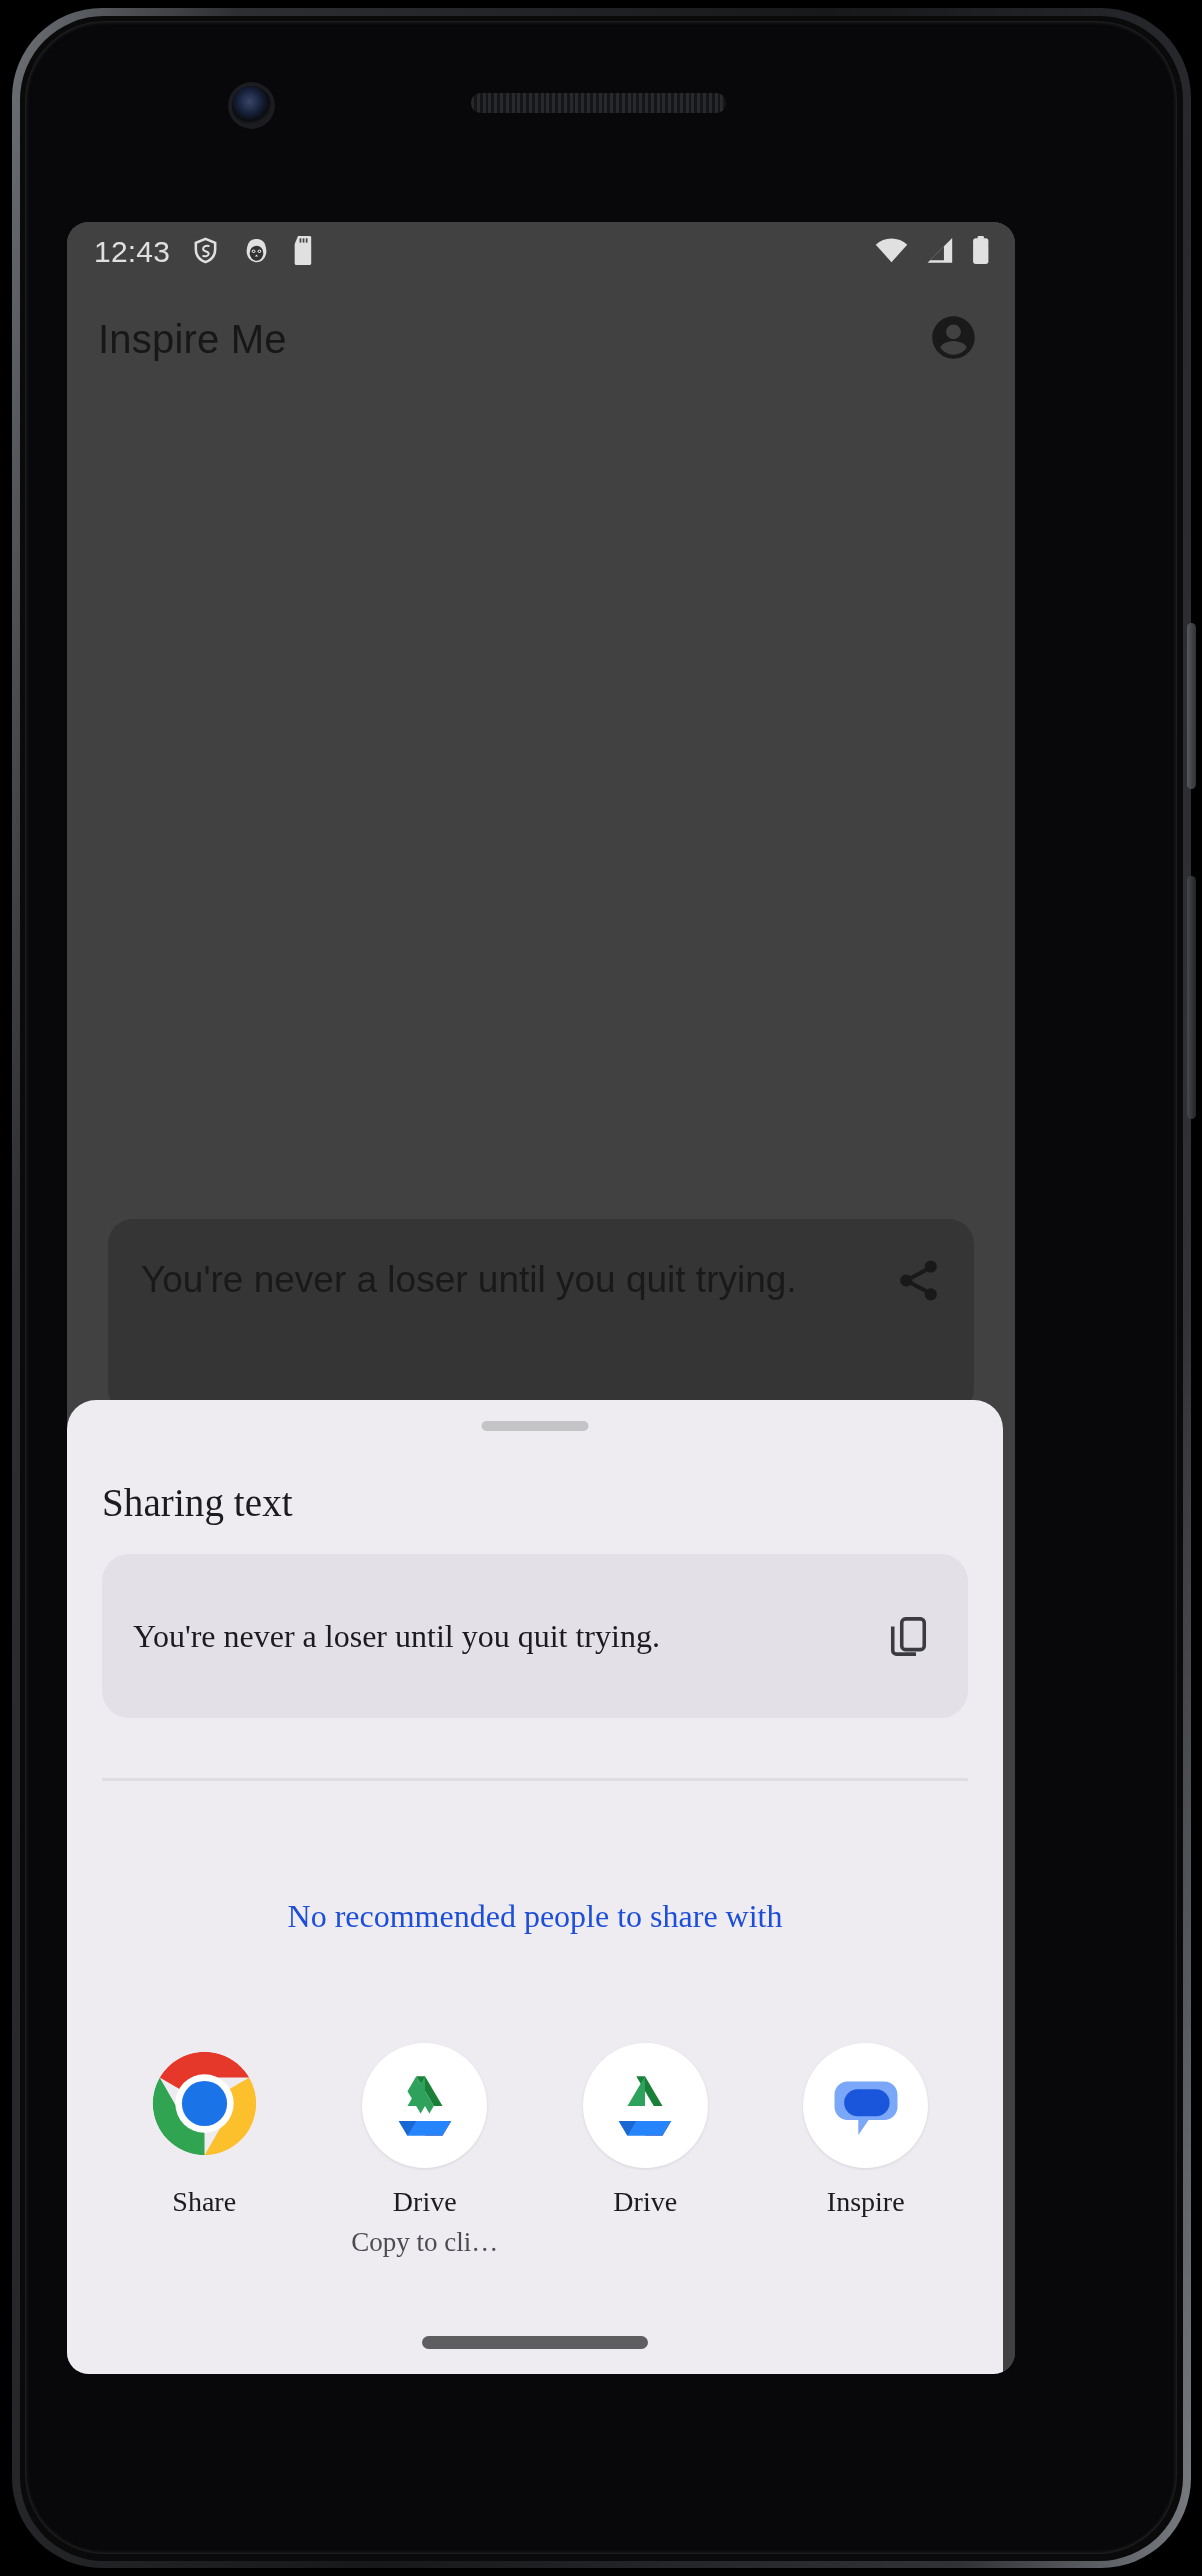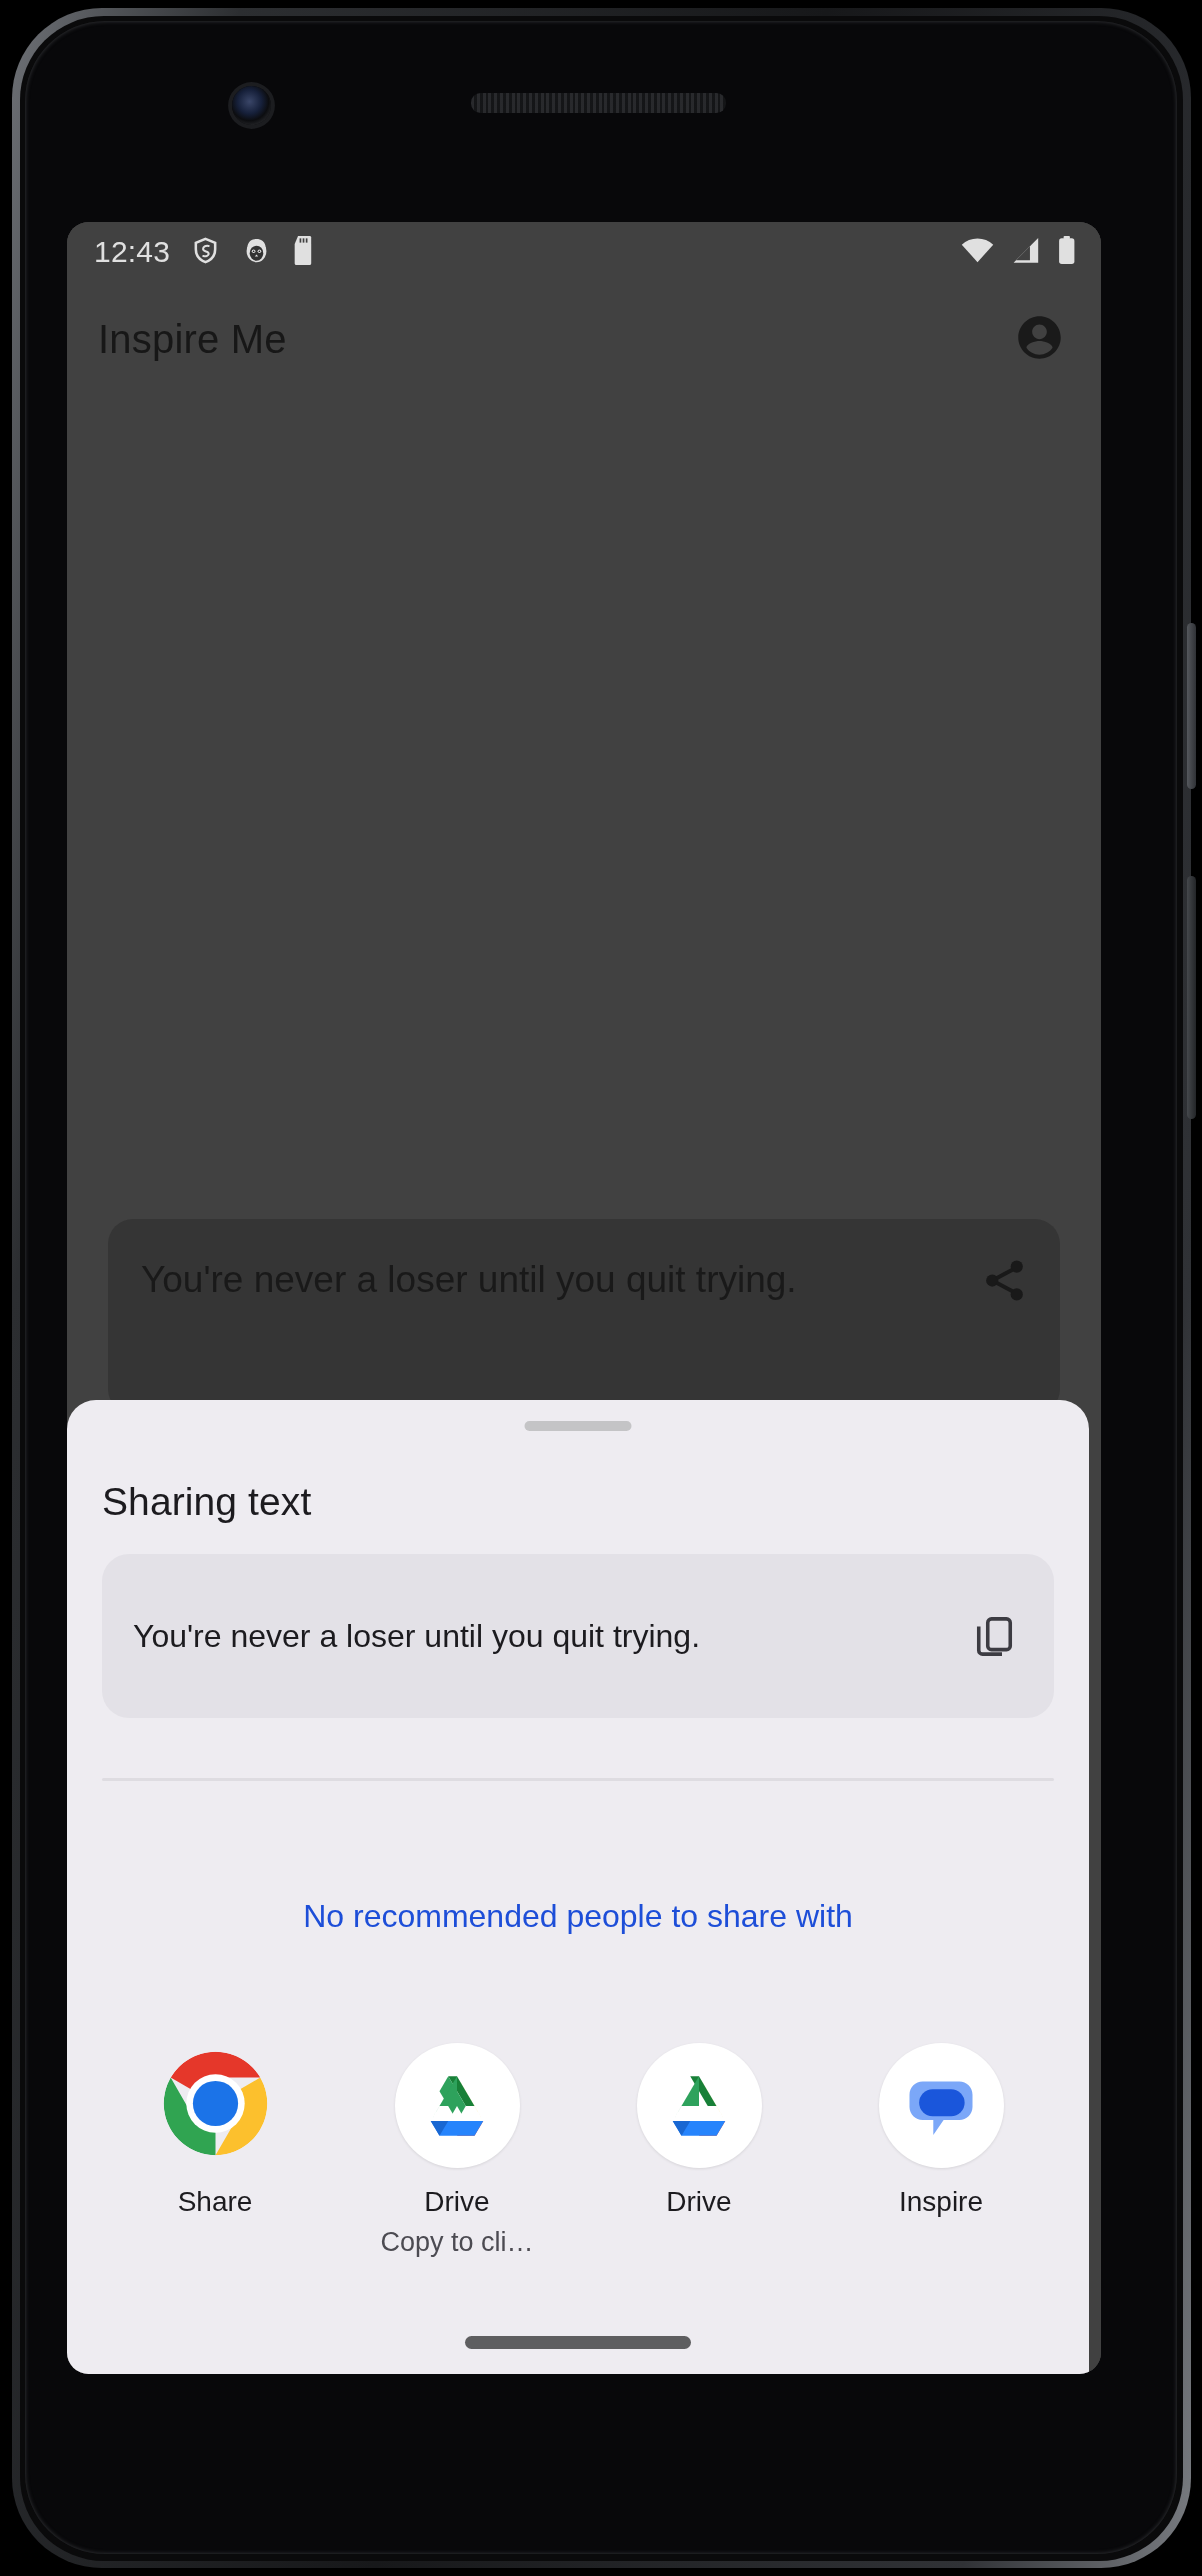--- a/index.html
+++ b/index.html
@@ -60,21 +60,21 @@
     position: absolute; left: 471px; top: 93px;
     width: 255px; height: 19.5px; border-radius: 9.7px;
     background: repeating-linear-gradient(90deg,#2a2b2e 0 2.9px,#151618 2.9px 5.8px);
     opacity: .95;
   }
 
   
   #screen {
     position: absolute;
     left: 67px; top: 222px;
-    width: 1034px; height: 2152px;
+    width: 948px; height: 2152px;
     border-radius: 21.4px;
     overflow: hidden;
     background: #4a4a4a;
   }
 
   
   .app-bg { position: absolute; inset: 0; background: #4a4a4a; }
 
   .statusbar {
     position: absolute; left: 0; top: 0;
@@ -116,20 +116,21 @@
   }
 
   
   #sheet {
     position: absolute;
     left: 0; right: 12px; bottom: 0;
     height: 974px;
     background: #eeecf1;
     border-radius: 29px 29px 0 0;
     overflow: hidden;
+    font-family: Liberation Serif, serif;
   }
   .drag-handle {
     position: absolute; left: 50%; top: 21.4px;
     transform: translateX(-50%);
     width: 107px; height: 9.7px; border-radius: 5.8px;
     background: #c4c4c6;
   }
   .sheet-title {
     position: absolute; left: 35px; top: 80px;
     font-size: 39px; color: #1c1b1f; letter-spacing: 0.1px;

